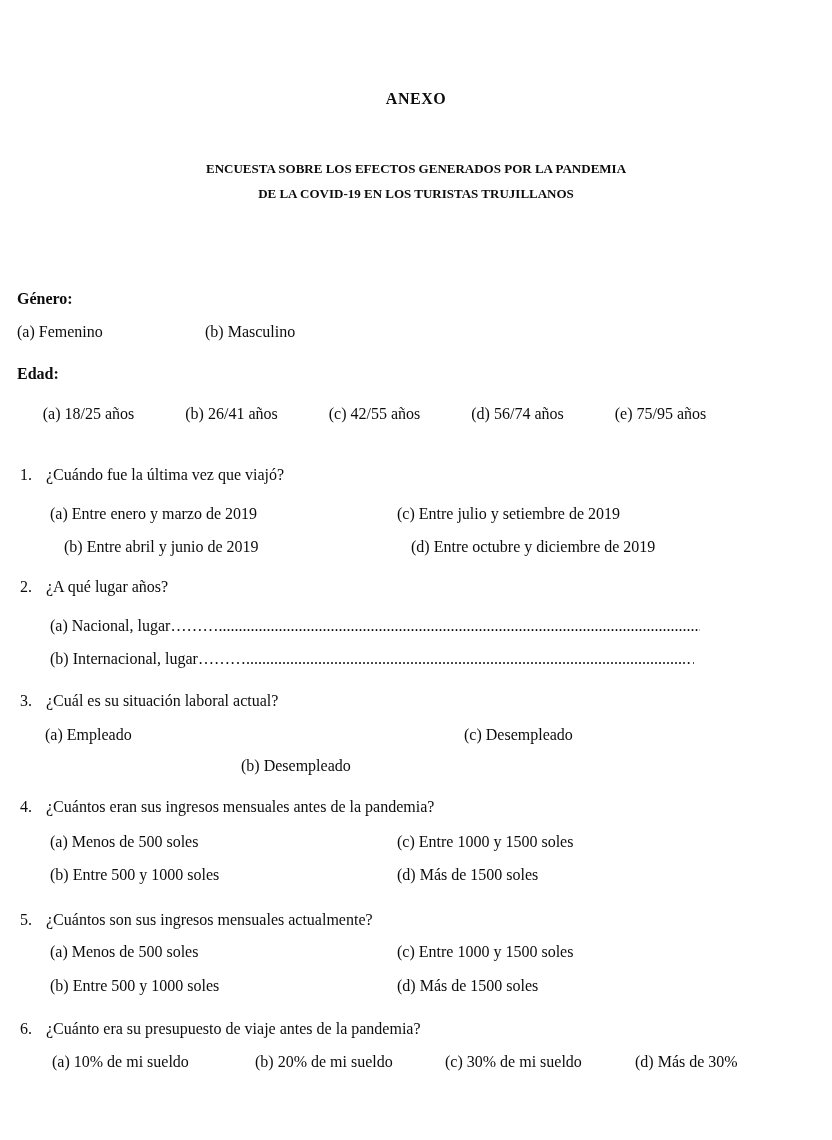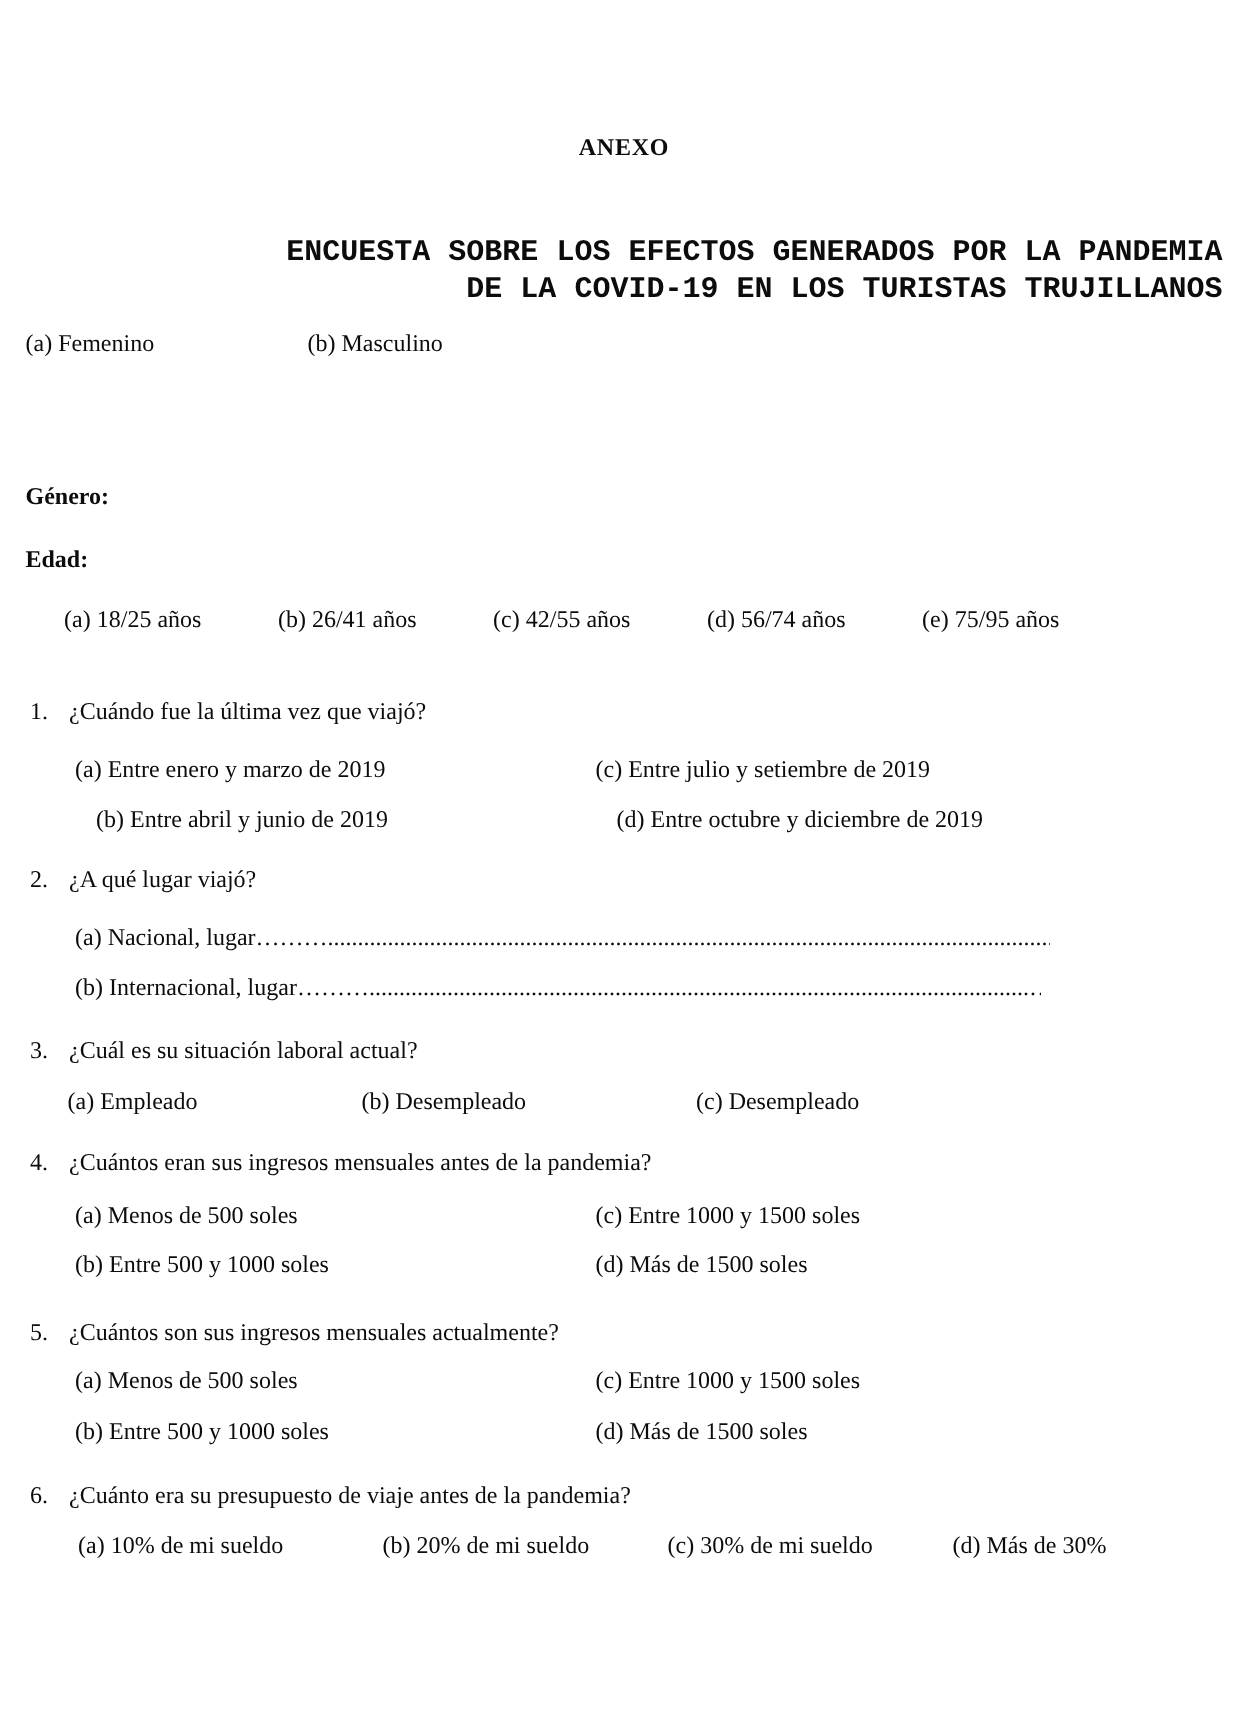--- a/index.html
+++ b/index.html
@@ -14,25 +14,24 @@
   .page { padding:0 17px; }
   .doc-title {
     margin-top:90px;
     text-align:center;
     font-size:16px;
     font-weight:bold;
     letter-spacing:0.5px;
   }
   .doc-subtitle {
     margin-top:48px;
-    text-align:right;
-    font-size:20px;
+    text-align:center;
+    font-size:13px;
     font-weight:bold;
     line-height:25px;
-    font-family:Liberation Mono, monospace;
   }
   .txt { font-size:16px; line-height:18px; }
   .bold { font-weight:bold; }
   .section-label { margin-top:84px; }
   .opt-row { display:flex; }
   .gender-row { margin-top:15px; }
   .gender-row .cell-0 { width:188px; }
   .age-label { margin-top:24px; }
   .age-row { margin-top:22px;text-align:center; }
   .age-row span { width:143px; display:inline-block; }
@@ -49,21 +48,21 @@
   .q1-r1 { margin-top:21px;align-items:flex-end; }
   .q1-r2 { margin-top:15px;margin-left:47px; }
   .q1 ~ .q-options .cell-0 { width:347px; }
   .col-q1 .cell-0 { width:347px; }
   .q2 { margin-top:22px; }
   .q2-l1 { margin-top:21px; width:650px; }
   .q2-l2 { margin-top:15px; width:644px; }
   .q3 { margin-top:24px; }
   .q3-r1 { margin-top:16px; margin-left:28px;gap:34px; }
   .q3-r1 .cell-0 { width:162px; }
-  .q3-r1 .cell-1 { width:189px; }
+  .q3-r1 .cell-1 { width:189px;margin-top:31px; }
   .q4 { margin-top:23px; }
   .q4-r1 { margin-top:17px; }
   .q4-r2 { margin-top:15px; }
   .col-q4 .cell-0 { width:252px; }
   .q5 { margin-top:27px; }
   .q5-r1 { margin-top:14px; }
   .q5-r2 { margin-top:16px; }
   .q6 { margin-top:25px; }
   .q6-r1 { margin-top:15px; margin-left:35px; }
   .q6-r1 .cell-0 { width:203px; }
@@ -75,25 +74,25 @@
 
 <div class="page">
 
   <div class="doc-title">ANEXO</div>
 
   <div class="doc-subtitle">
     <div>ENCUESTA SOBRE LOS EFECTOS GENERADOS POR LA PANDEMIA</div>
     <div>DE LA COVID-19 EN LOS TURISTAS TRUJILLANOS</div>
   </div>
 
+  <div class="txt bold section-label">Género:</div>
   <div class="txt opt-row gender-row">
     <span class="cell-0">(a) Femenino</span>
     <span class="cell-1">(b) Masculino</span>
   </div>
-  <div class="txt bold section-label">Género:</div>
 
   <div class="txt bold age-label">Edad:</div>
   <div class="txt opt-row age-row">
     <span>(a) 18/25 años</span>
     <span>(b) 26/41 años</span>
     <span>(c) 42/55 años</span>
     <span>(d) 56/74 años</span>
     <span>(e) 75/95 años</span>
   </div>
 
@@ -105,21 +104,21 @@
     <span class="cell-0">(a) Entre enero y marzo de 2019</span>
     <span class="cell-1">(c) Entre julio y setiembre de 2019</span>
   </div>
   <div class="txt opt-row q-options col-q1 q1-r2">
     <span class="cell-0">(b) Entre abril y junio de 2019</span>
     <span class="cell-1">(d) Entre octubre y diciembre de 2019</span>
   </div>
 
   <div class="txt question q2">
     <span class="q-num">2.</span>
-    <span>¿A qué lugar viajó?</span>
+    <span>¿A qué lugar años?</span>
   </div>
   <div class="txt fill-line q2-l1">(a) Nacional, lugar……….....................................................................................................................................</div>
   <div class="txt fill-line q2-l2">(b) Internacional, lugar………..............................................................................................................…………</div>
 
   <div class="txt question q3">
     <span class="q-num">3.</span>
     <span>¿Cuál es su situación laboral actual?</span>
   </div>
   <div class="txt opt-row q3-r1">
     <span class="cell-0">(a) Empleado</span>

